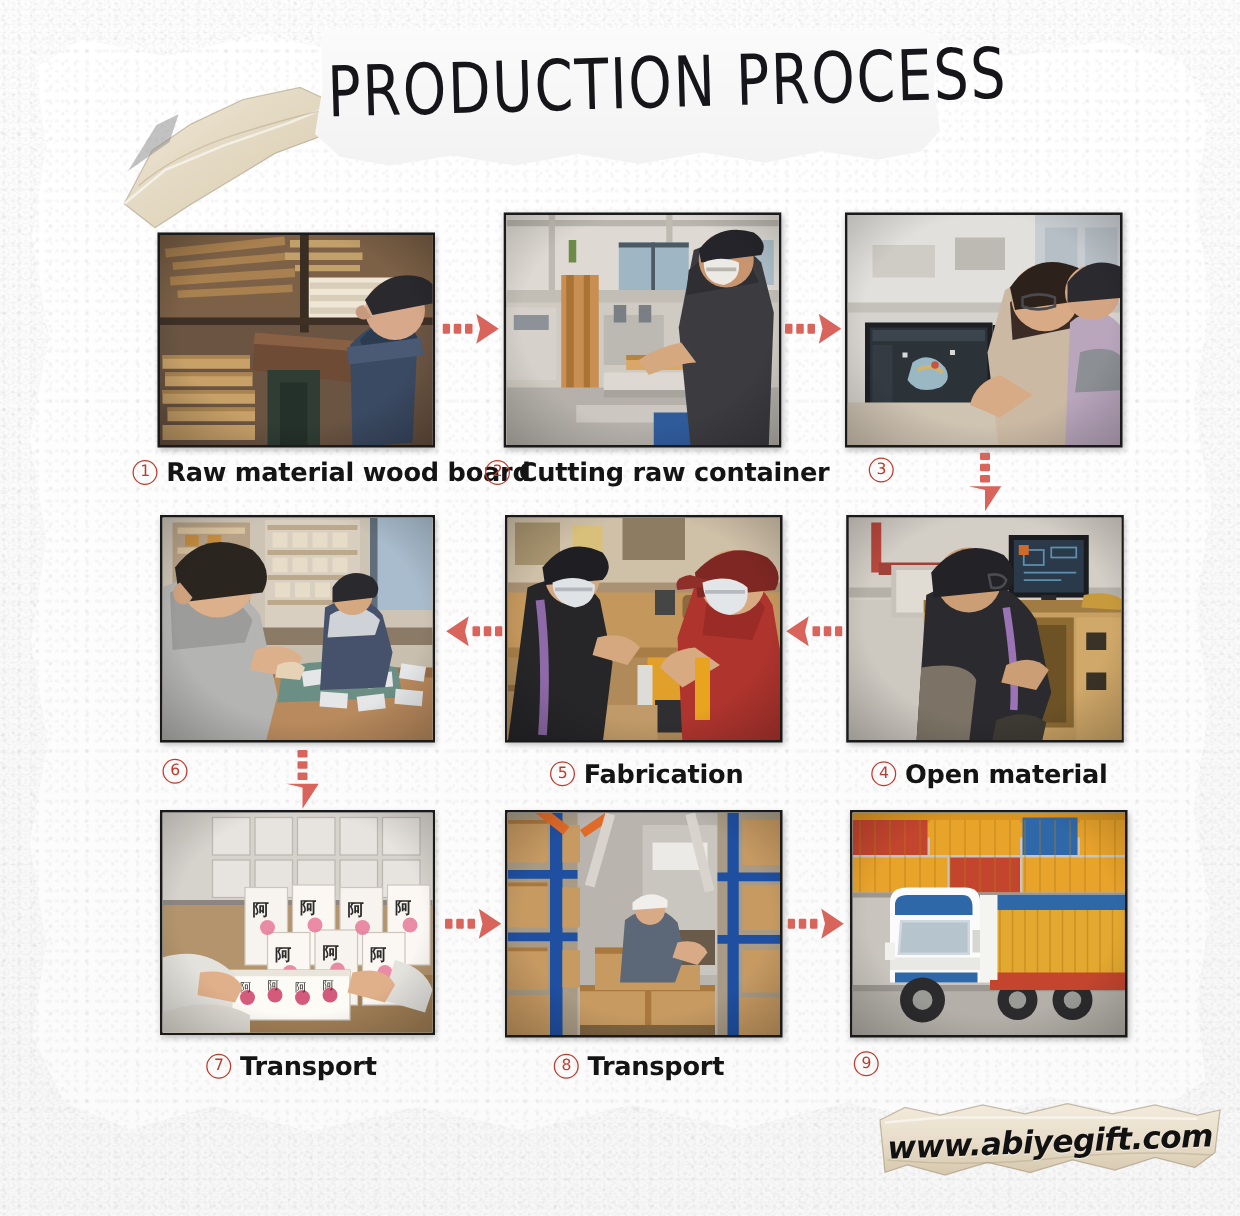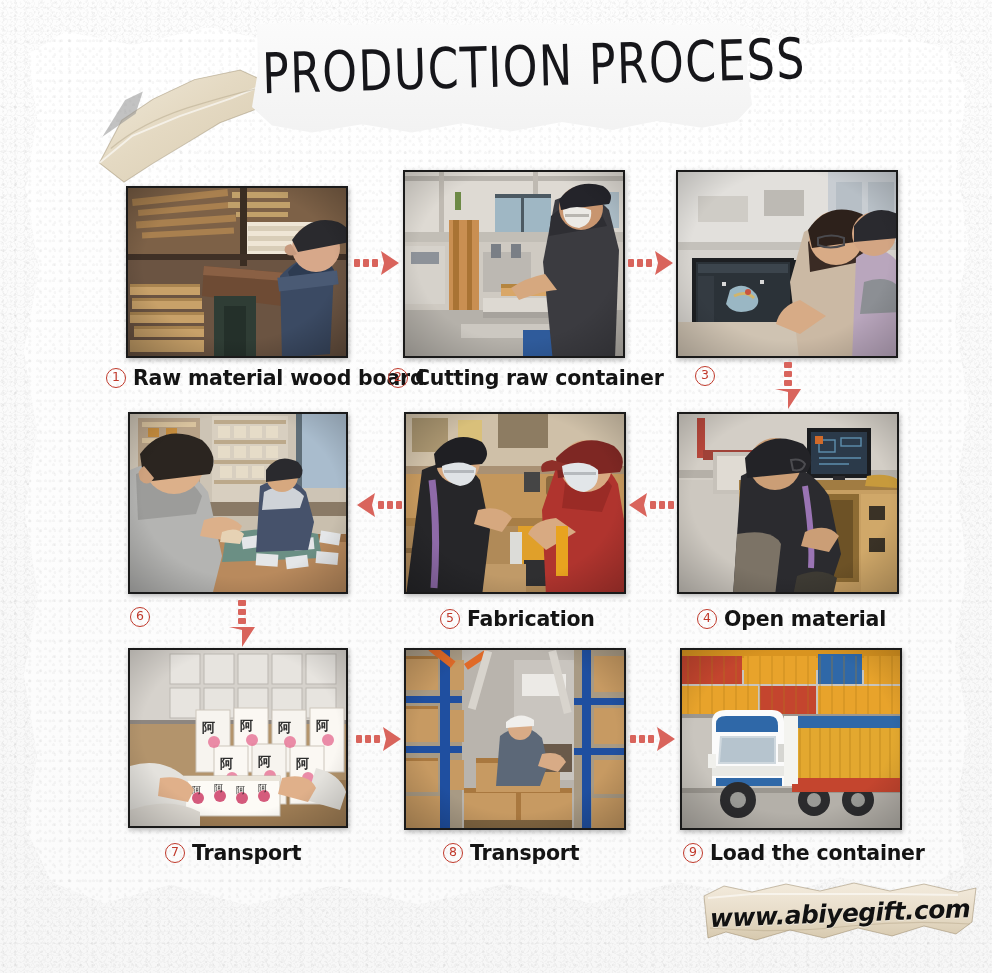--- a/index.html
+++ b/index.html
@@ -840,21 +840,20 @@
             <radialGradient id="vig9" cx="50%" cy="45%" r="72%">
               <stop offset="62%" stop-color="rgba(0,0,0,0)"></stop>
               <stop offset="100%" stop-color="rgba(0,0,0,.22)"></stop>
             </radialGradient>
           </defs>
         </svg>
       </div>
     </div>
     <div class="caption" style="left:683px; top:841px;">
       <span class="num">9</span>
-      <span>Load the container</span>
     </div>
   </div>
 
   <svg id="site-tape" viewBox="0 0 280 70">
     <defs>
       <linearGradient id="tapeg2" x1="0" y1="0" x2="0" y2="1">
         <stop offset="0%" stop-color="#f3ebdd"></stop>
         <stop offset="55%" stop-color="#e7dcc8"></stop>
         <stop offset="100%" stop-color="#d6c8ad"></stop>
       </linearGradient>

